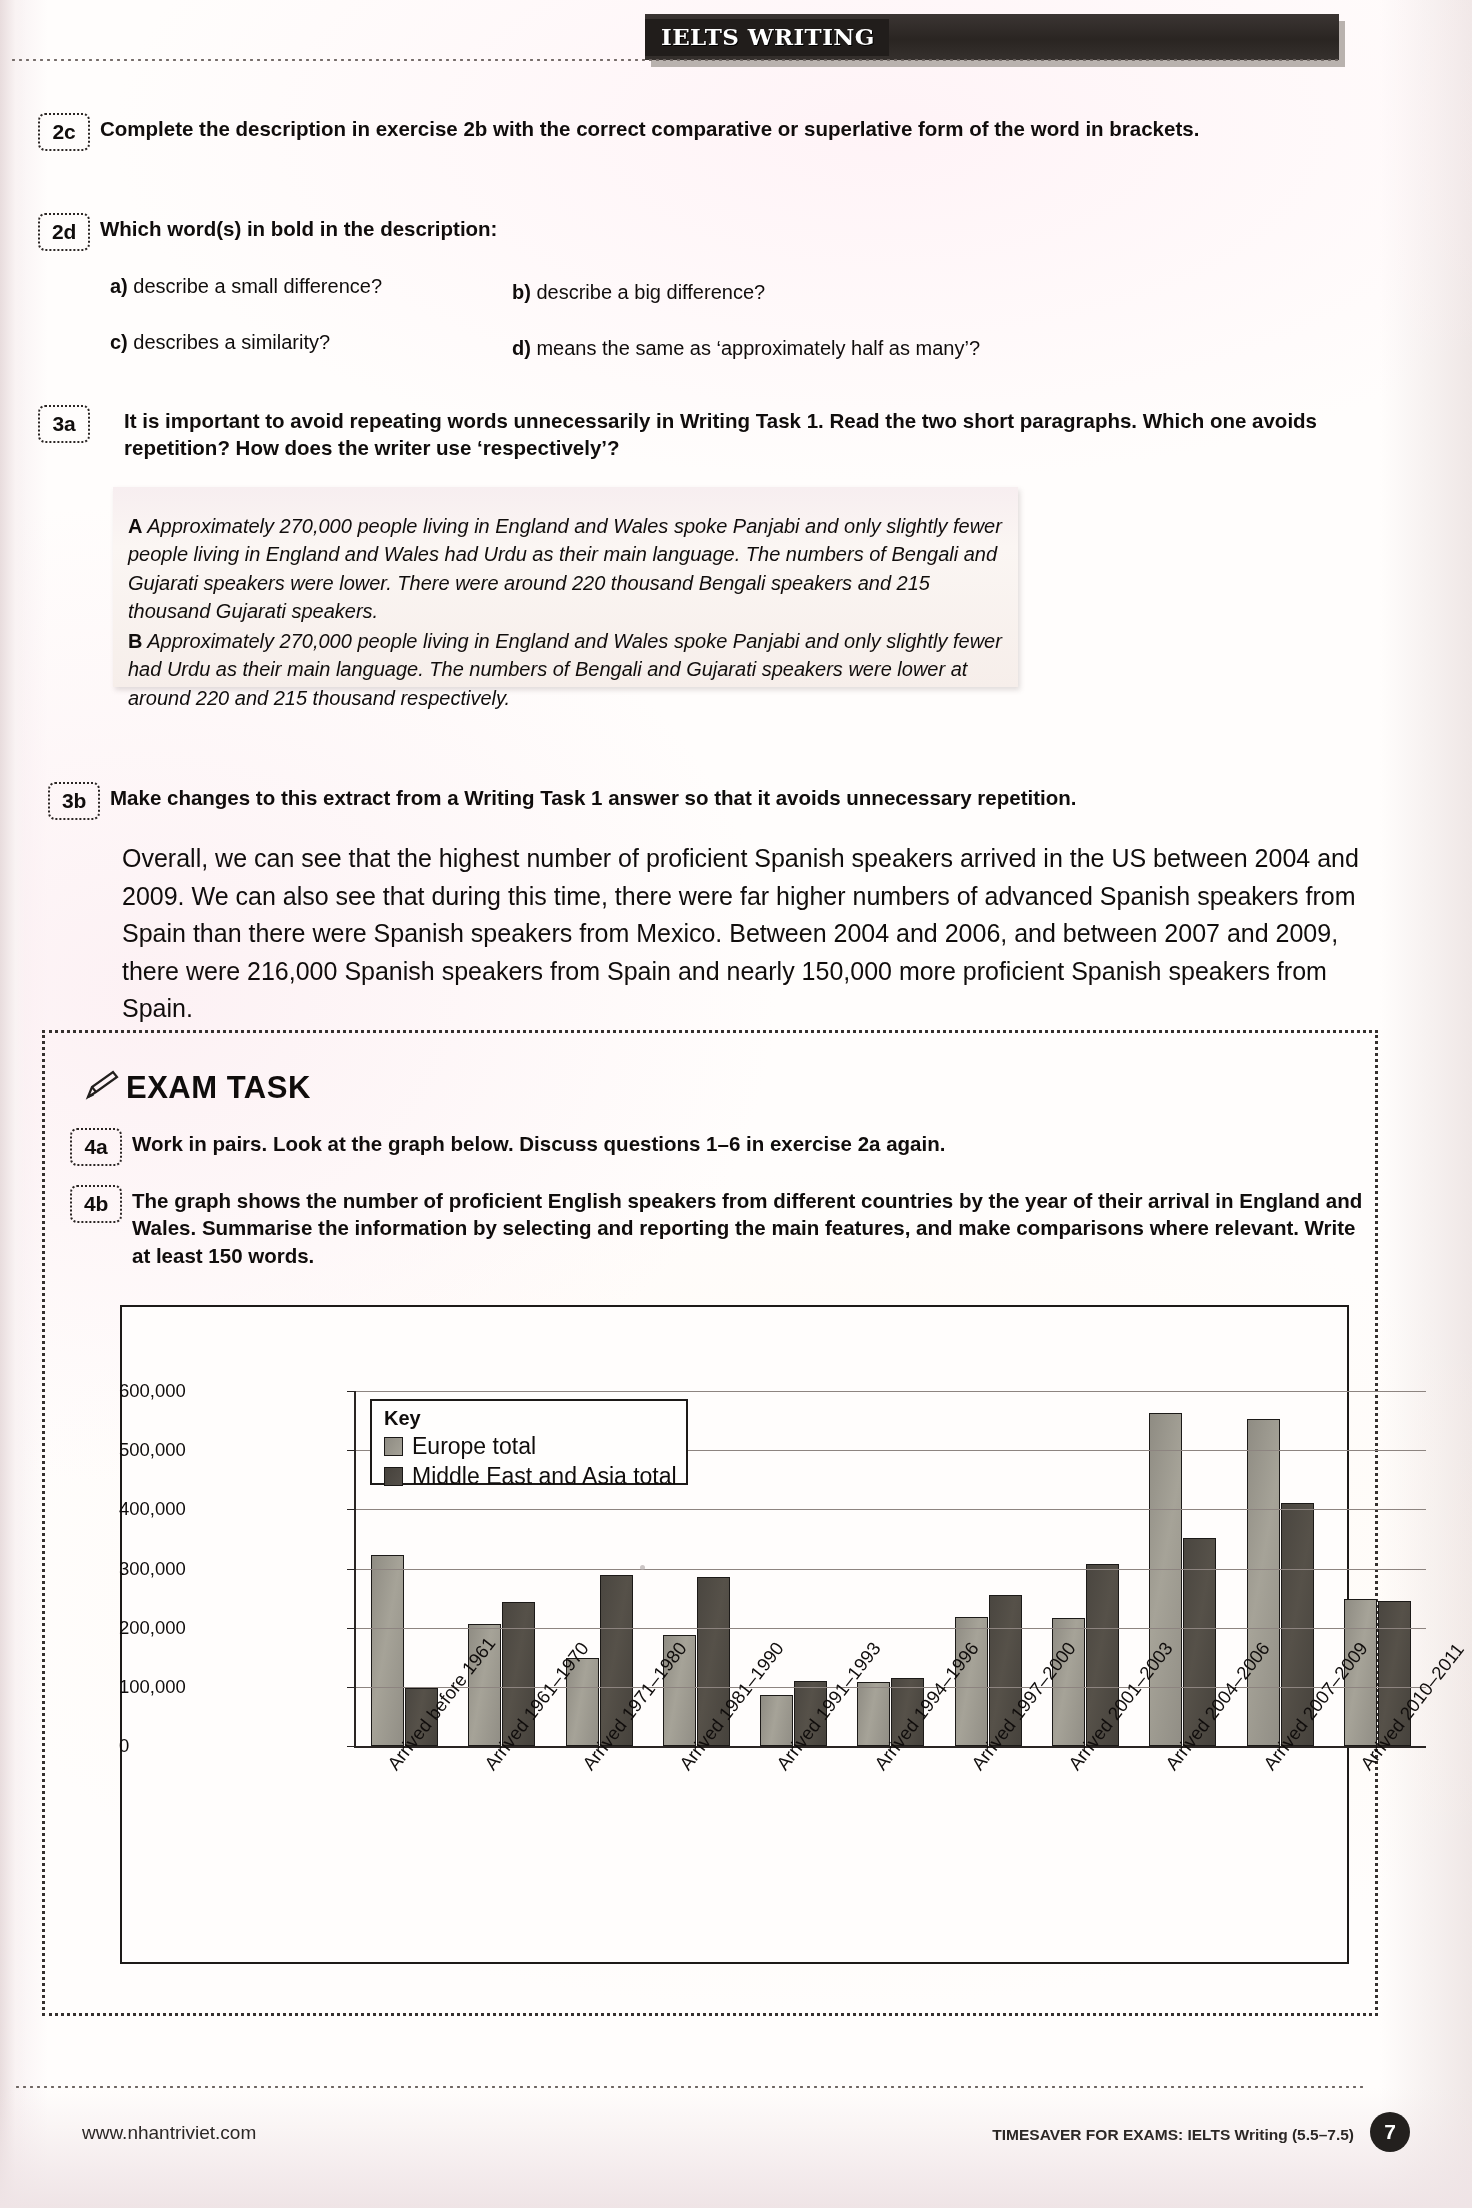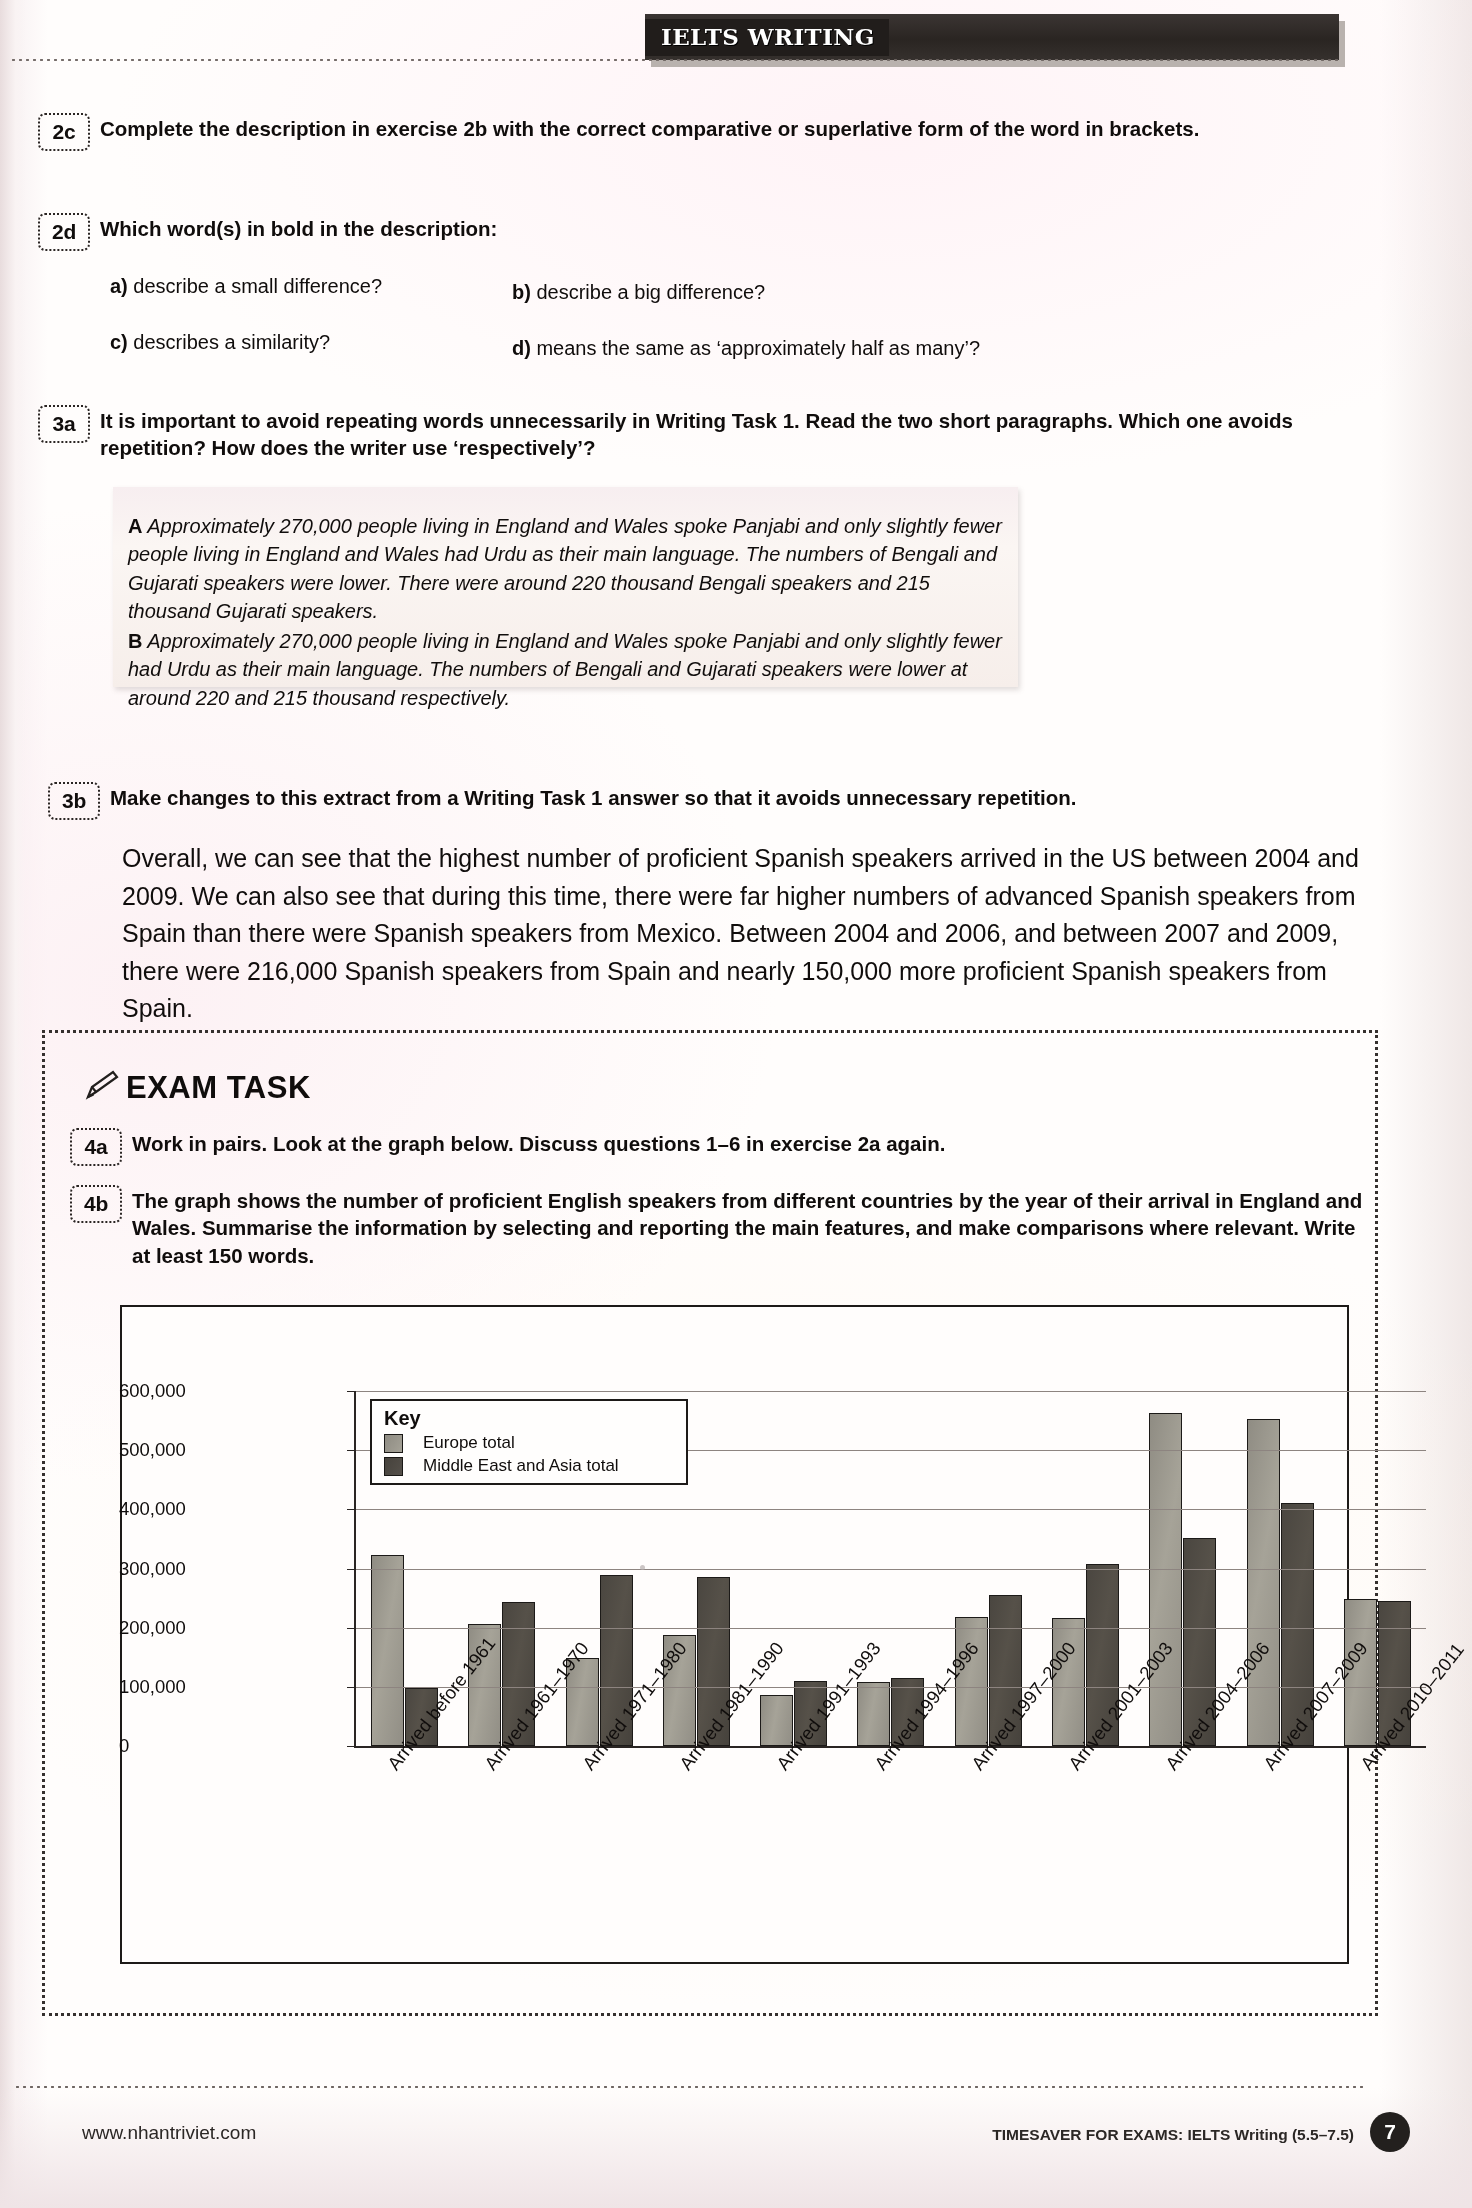--- a/index.html
+++ b/index.html
@@ -102,21 +102,21 @@
   .bar.me{background:linear-gradient(100deg,#4a4640,#565149 45%,#46423c);}
   .xlabels{position:absolute;left:232px;top:448px;width:1070px;height:180px;}
   .xlab{position:absolute;font-size:18.5px;white-space:nowrap;
     transform-origin:left top;transform:rotate(-52deg);}
 
   .key{
     position:absolute;left:248px;top:92px;width:318px;height:86px;
     background:#fffefd;border:2px solid #1d1a18;padding:6px 0 0 12px;box-sizing:border-box;
   }
   .key .kt{font-weight:bold;font-size:20px;line-height:1.15;}
-  .krow{display:flex;align-items:center;gap:20px;margin-top:3px;font-size:17px;}
+  .krow{display:flex;align-items:center;gap:9px;margin-top:3px;font-size:23px;}
   .sw{width:17px;height:17px;border:1.4px solid #1a1816;display:inline-block;}
   .sw.eu{background:linear-gradient(120deg,#8e8b82,#a5a297);}
   .sw.me{background:linear-gradient(120deg,#46423c,#55504a);}
 
   
   .dots-bot{position:absolute;left:14px;top:2085px;width:1350px;height:4px;
     background-image:radial-gradient(circle,#6d6461 1.1px,rgba(0,0,0,0) 1.3px);
     background-size:7px 4px;}
   .foot-left{position:absolute;left:82px;top:2122px;font-size:19px;color:#2b2725;}
   .foot-right{position:absolute;right:118px;top:2126px;font-size:15.5px;font-weight:bold;color:#2b2725;}
@@ -162,21 +162,21 @@
   <b>c)</b>
   <span>describes a similarity?</span>
 </div>
 <div class="subrow" style="left:512px;top:337px;">
   <b>d)</b>
   <span>means the same as ‘approximately half as many’?</span>
 </div>
 
 <div class="ex" style="left:38px;top:405px;width:1320px;">
   <div class="bub">3a</div>
-  <div class="exbody" style="width:1270px;">It is important to avoid repeating words unnecessarily in Writing Task 1. Read the two short paragraphs. Which one avoids repetition? How does the writer use ‘respectively’?</div>
+  <div class="exbody" style="width:1270px;margin-left:24px;">It is important to avoid repeating words unnecessarily in Writing Task 1. Read the two short paragraphs. Which one avoids repetition? How does the writer use ‘respectively’?</div>
 </div>
 
 <div class="abbox"></div>
 <div class="abitem" style="left:128px;top:512px;width:875px;">
   <span class="lab">A</span>
   <span>Approximately 270,000 people living in England and Wales spoke Panjabi and only slightly fewer people living in England and Wales had Urdu as their main language. The numbers of Bengali and Gujarati speakers were lower. There were around 220 thousand Bengali speakers and 215 thousand Gujarati speakers.</span>
 </div>
 <div class="abitem" style="left:128px;top:627px;width:875px;">
   <span class="lab">B</span>
   <span>Approximately 270,000 people living in England and Wales spoke Panjabi and only slightly fewer had Urdu as their main language. The numbers of Bengali and Gujarati speakers were lower at around 220 and 215 thousand respectively.</span>

